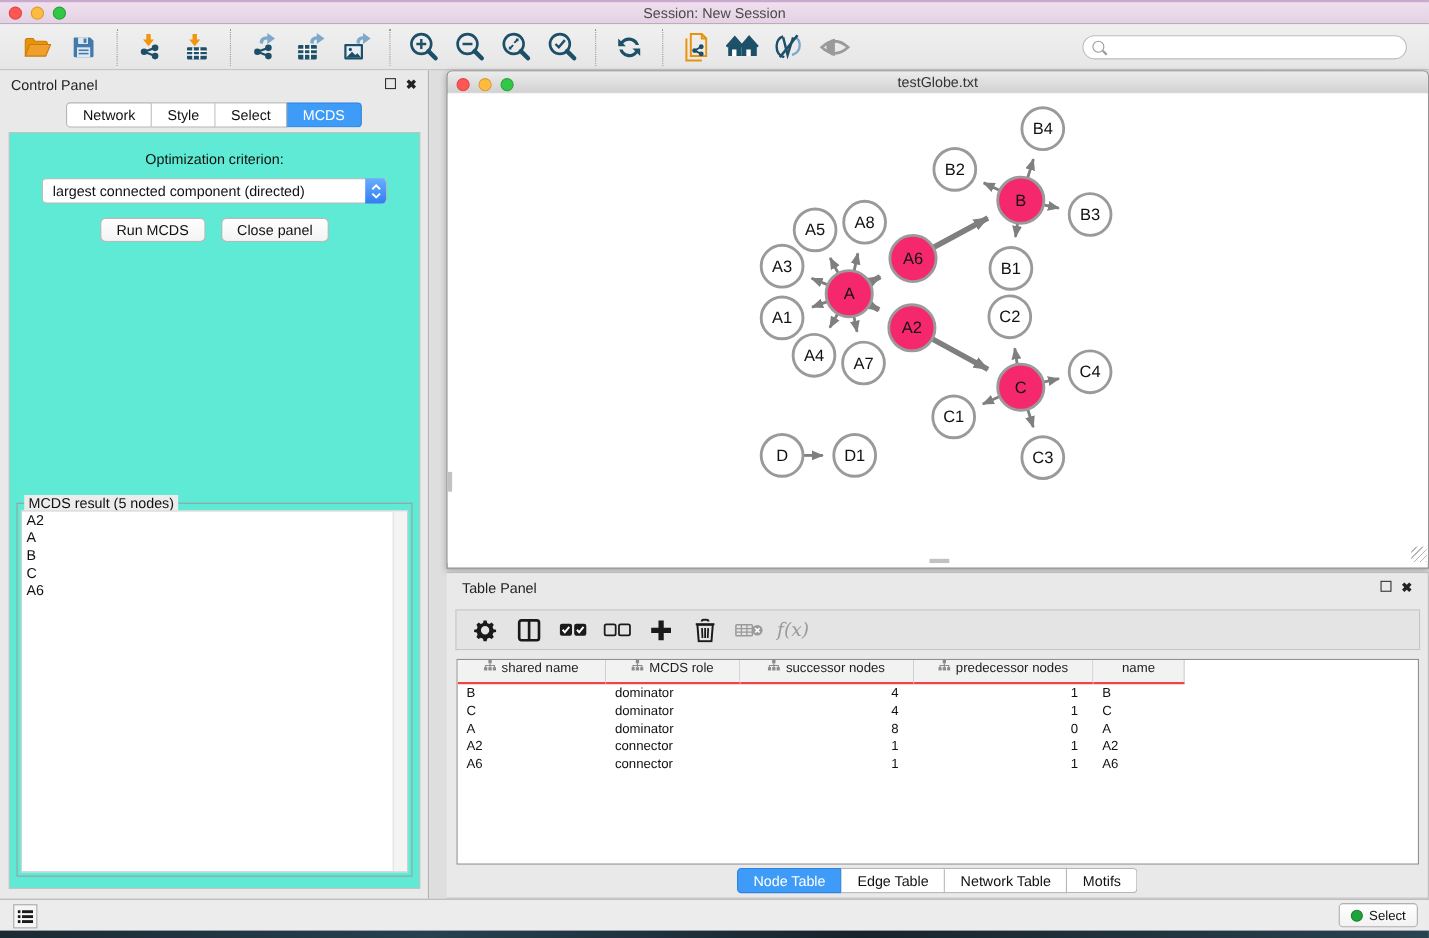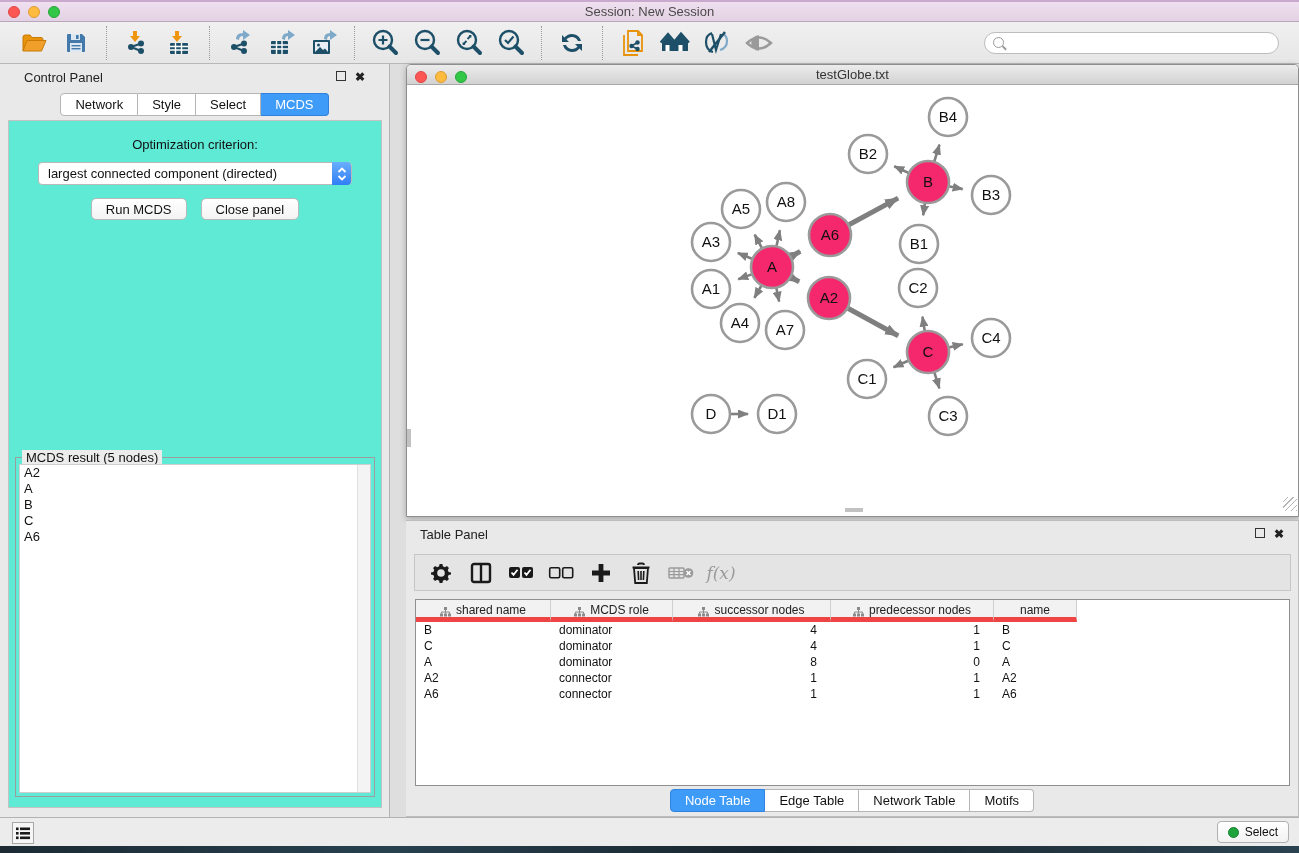--- a/index.html
+++ b/index.html
@@ -28,21 +28,21 @@
     display:flex; align-items:center; padding:0 8px; gap:5px; }
   #search-box input { border:none; outline:none; flex:1; font-size:12px; background:transparent; }
   .mag-small { width:11px; height:11px; border:1.5px solid #9a9a9a; border-radius:50%; position:relative; }
   .mag-small::after { content:""; position:absolute; width:5px; height:1.5px; background:#9a9a9a; transform:rotate(45deg); right:-4px; bottom:-1px; }
 
   
   #workspace { position:absolute; left:0; top:64px; width:1299px; height:753px; background:#dedede; }
 
   
   #control-panel { position:absolute; left:0; top:0; width:390px; height:753px; background:#e9e9e9; border-right:1px solid #b2b2b2; }
-  #cp-header { height:26px; display:flex; align-items:center; padding:0 24px; font-size:13px; color:#222; }
+  #cp-header { height:26px; display:flex; align-items:center; padding:0 10px; font-size:13px; color:#222; }
   .panel-winbtns { margin-left:auto; display:flex; gap:9px; font-size:12px; color:#222; }
   .winbtn { cursor:default; line-height:1; }
   .winbtn.float { font-size:11px; border:1.5px solid #333; width:10px; height:10px; display:inline-block; }
   .winbtn.close { font-weight:bold; }
   #cp-tabs { display:flex; justify-content:center; margin-top:3px; }
   .seg-tab { font-size:13px; color:#111; background:#fff; border:1px solid #b5b5b5; border-left:none;
     padding:3px 14px; cursor:default;text-align:center; }
   .seg-tab:first-child { border-left:1px solid #b5b5b5; border-radius:4px 0 0 4px; }
   .seg-tab:last-child { border-radius:0 4px 4px 0; }
   .seg-tab.active { background:#3e9bf7; border-color:#2f82dd; color:#fff; }
@@ -77,22 +77,22 @@
 
   
   #table-panel { position:absolute; left:406px; top:456px; width:893px; height:297px; background:#e9e9e9; border:1px solid #bdbdbd; border-left:none;}
   #tp-header { height:26px; display:flex; align-items:center; padding:0 14px; font-size:13px; color:#222; }
   #tp-toolbar { position:absolute; left:8px; top:33px; width:877px; height:37px; background:#e4e4e4;
     border:1px solid #c6c6c6; display:flex; align-items:center; gap:8px; padding:0 10px; }
   .tp-btn { min-width:32px; height:30px; display:flex; align-items:center; justify-content:center; }
   .fx-label { font-family:"DejaVu Serif", serif; font-style:italic; font-size:17px; color:#9a9a9a; }
   #node-table { position:absolute; left:9px; top:78px; width:875px; height:187px; background:#fff; border:1px solid #8f8f8f; overflow:hidden; }
   #thead-row { display:flex; height:22px; }
-  .th { background:#f2f2f2; border-right:1px solid #cfcfcf; border-bottom:5px solid #ef4444;
-    display:flex; align-items:flex-end; justify-content:center; gap:5px; font-size:12px; color:#222; }
+  .th { background:#f2f2f2; border-right:1px solid #cfcfcf; border-bottom:2px solid #ef4444;
+    display:flex; align-items:flex-start; justify-content:center; gap:5px; font-size:12px; color:#222; }
   .th .colicon { flex:0 0 auto; }
   .tr { display:flex; height:16px; align-items:center; }
   .td { font-size:12px; color:#111; padding:0 8px; white-space:nowrap; overflow:hidden; }
   .td.right { text-align:right; padding-right:14px; }
   #bottom-tabs { position:absolute; left:0; right:0; top:268px; display:flex; justify-content:center; }
 
   
   #statusbar { position:absolute; left:0; top:817px; width:1299px; height:29px; background:#ececec; border-top:1px solid #b2b2b2; }
   #console-btn { position:absolute; left:12px; top:4px; width:22px; height:22px; background:#f6f6f6; border:1px solid #a8a8a8;
     display:flex; align-items:center; justify-content:center; }

